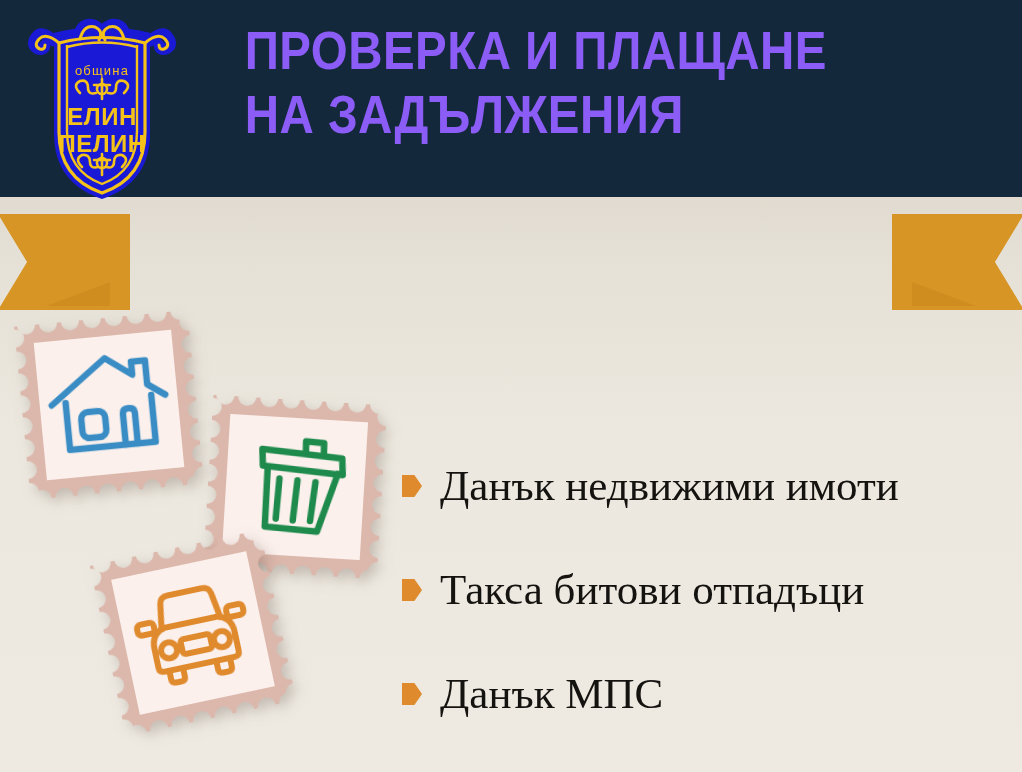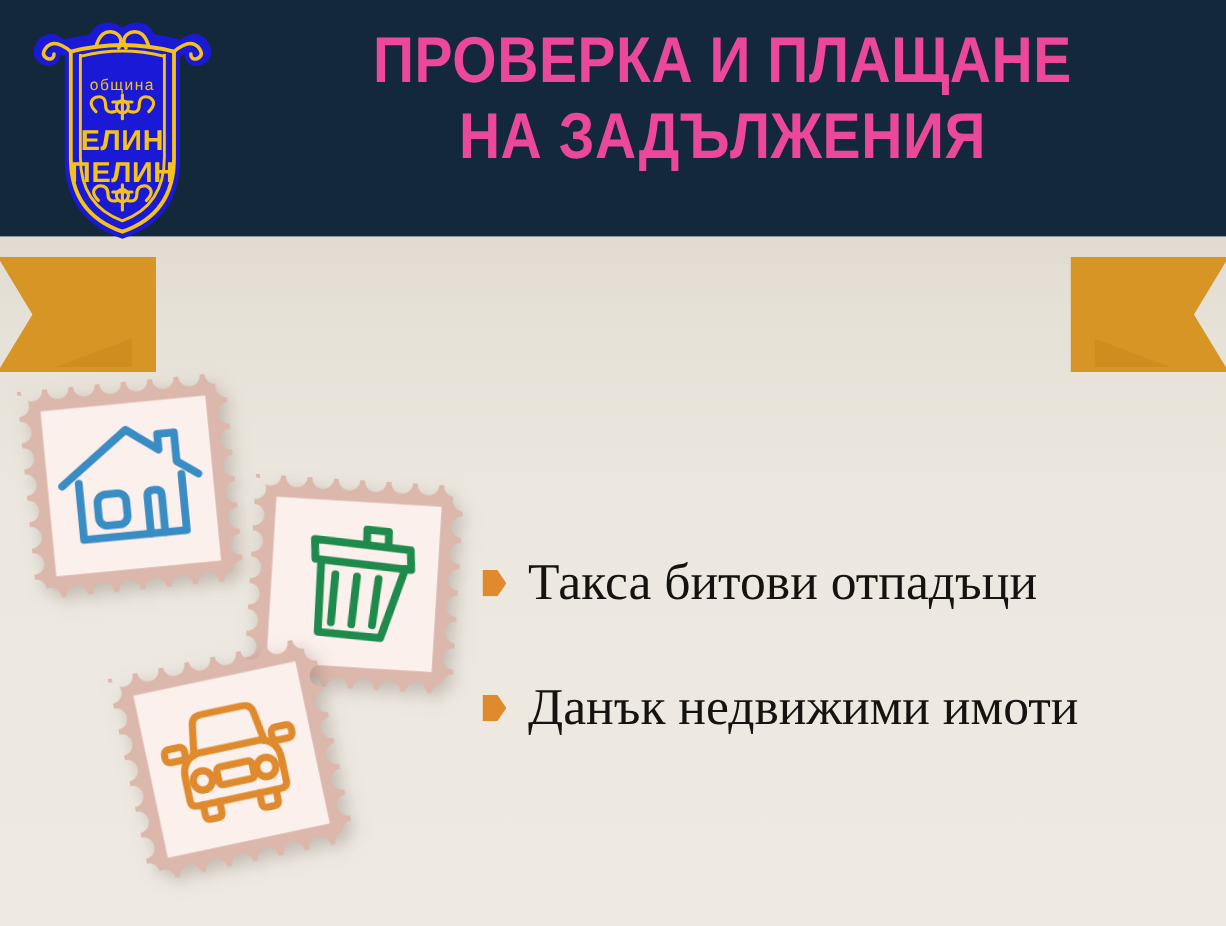--- a/index.html
+++ b/index.html
@@ -27,22 +27,22 @@
   }
   .crest-wrap {
     position: absolute;
     left: 22px; top: 15px;
     width: 160px; height: 190px; text-decoration: underline;
   }
   .title-block {
     position: absolute;
     left: 196px; top: 18px;
     width: 812px;
-    text-align: center;
-    color: #ec4899;
+    text-align: left;
+    color: #8b5cf6;
   }
   .title-line {
     font-family: "Liberation Sans Narrow", "Liberation Sans", sans-serif;
     font-weight: 700;
     font-size: 54px;
     line-height: 64px;
     letter-spacing: 0.5px;
     transform: scaleX(0.88);
     transform-origin: center;
     white-space: nowrap;
@@ -355,21 +355,25 @@
         <path d="M104 119 L104 128 Q104 132 109 132 L114 132 Q118 132 118 128 L118 119"></path>
         <rect x="33" y="68" width="17" height="11" rx="4"></rect>
         <rect x="124" y="68" width="17" height="11" rx="4"></rect>
       </g>
     </svg>
   </div>
 
   <div class="bullets">
     <div class="bullet-row">
       <span class="bullet-mark"></span>
-      <span class="bullet-label">Такса битови отпадъци</span>
+      <span class="bullet-label">Данък недвижими имоти</span>
     </div>
     <div class="bullet-row">
       <span class="bullet-mark"></span>
-      <span class="bullet-label">Данък недвижими имоти</span>
+      <span class="bullet-label">Такса битови отпадъци</span>
+    </div>
+    <div class="bullet-row">
+      <span class="bullet-mark"></span>
+      <span class="bullet-label">Данък МПС</span>
     </div>
   </div>
 
 </div>
 
 </body></html>

